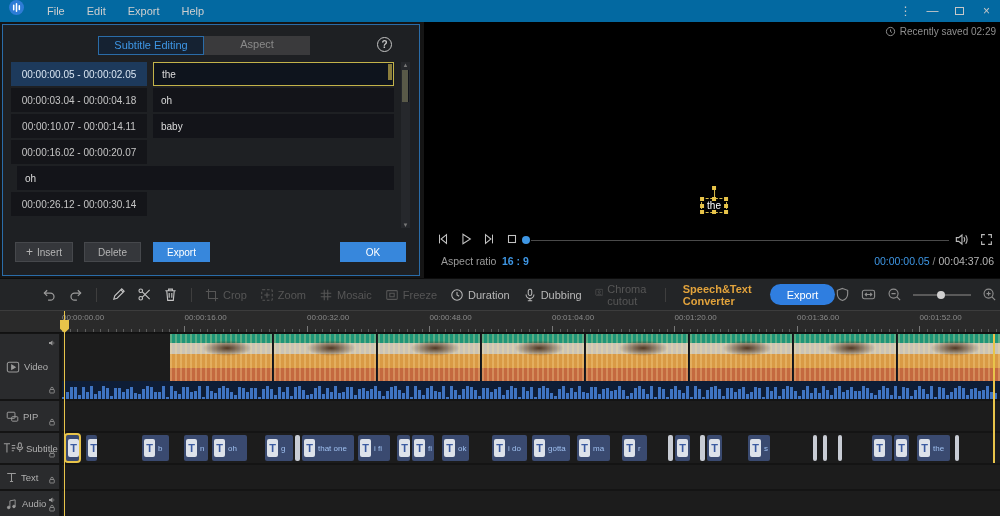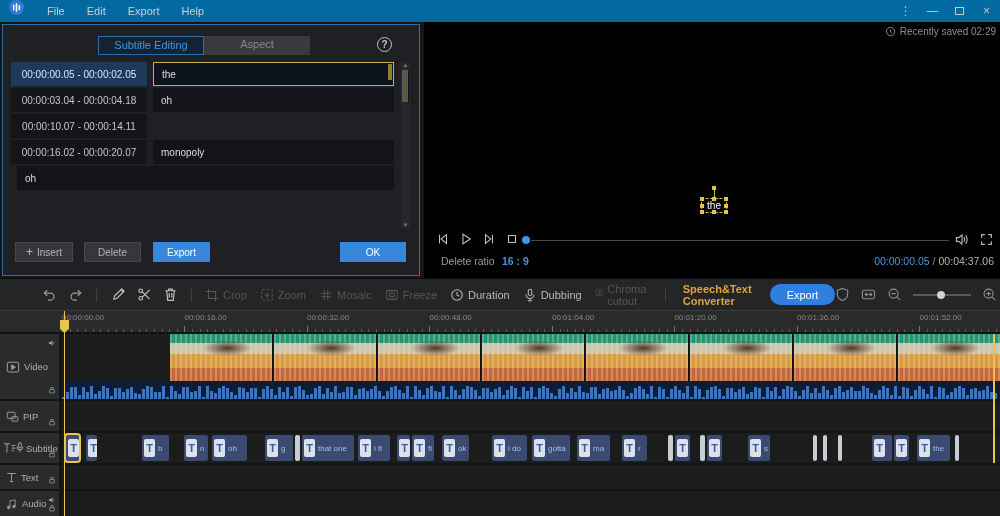--- a/index.html
+++ b/index.html
@@ -166,33 +166,34 @@
             </div>
           </div>
           <div class="srow">
             <div class="time-cell">00:00:03.04 - 00:00:04.18</div>
             <div class="text-cell">
               <span>oh</span>
             </div>
           </div>
           <div class="srow">
             <div class="time-cell">00:00:10.07 - 00:00:14.11</div>
+            <div class="text-cell">
+              <span>baby</span>
+            </div>
           </div>
           <div class="srow">
             <div class="time-cell">00:00:16.02 - 00:00:20.07</div>
-            <div class="text-cell">
-              <span>monopoly</span>
-            </div>
           </div>
           <div class="srow">
             <div class="text-cell">
               <span>oh</span>
             </div>
           </div>
           <div class="srow">
+            <div class="time-cell">00:00:26.12 - 00:00:30.14</div>
           </div>
         </div>
       <div class="vscroll">
         <span class="arrow" style="top:0;">▲</span>
         <span class="thumb"></span>
         <span class="arrow" style="bottom:0;">▼</span>
       </div>
       <div class="panel-btns">
         <div class="pbtn dark" style="left:12px;width:58px;">
             <span class="plus-g">+</span>
@@ -256,21 +257,21 @@
             <path d="M2.5 6h2.5l3.5-2.8v9.6L5 10H2.5z"></path>
             <path d="M10.5 5.5q1.8 2.5 0 5M12.5 3.5q3 4.5 0 9"></path>
           </svg>
         </span>
       <span class="pv-expand">
           <svg viewBox="0 0 16 16" fill="none" stroke="currentColor" stroke-width="1.4">
             <path d="M2 6V2h4M10 2h4v4M14 10v4h-4M6 14H2v-4"></path>
           </svg>
         </span>
       <div class="info-row">
-        <span class="ar-label">Delete ratio</span>
+        <span class="ar-label">Aspect ratio</span>
         <span class="ar-value">16 : 9</span>
         <span class="times">
           <span class="t-cur">00:00:00.05</span><span class="t-sep">/</span><span class="t-tot">00:04:37.06</span>
         </span>
       </div>
     </div>
   </div>
 
   <div class="toolbar">
     <span class="tb-icon" style="margin-left:42px;">

